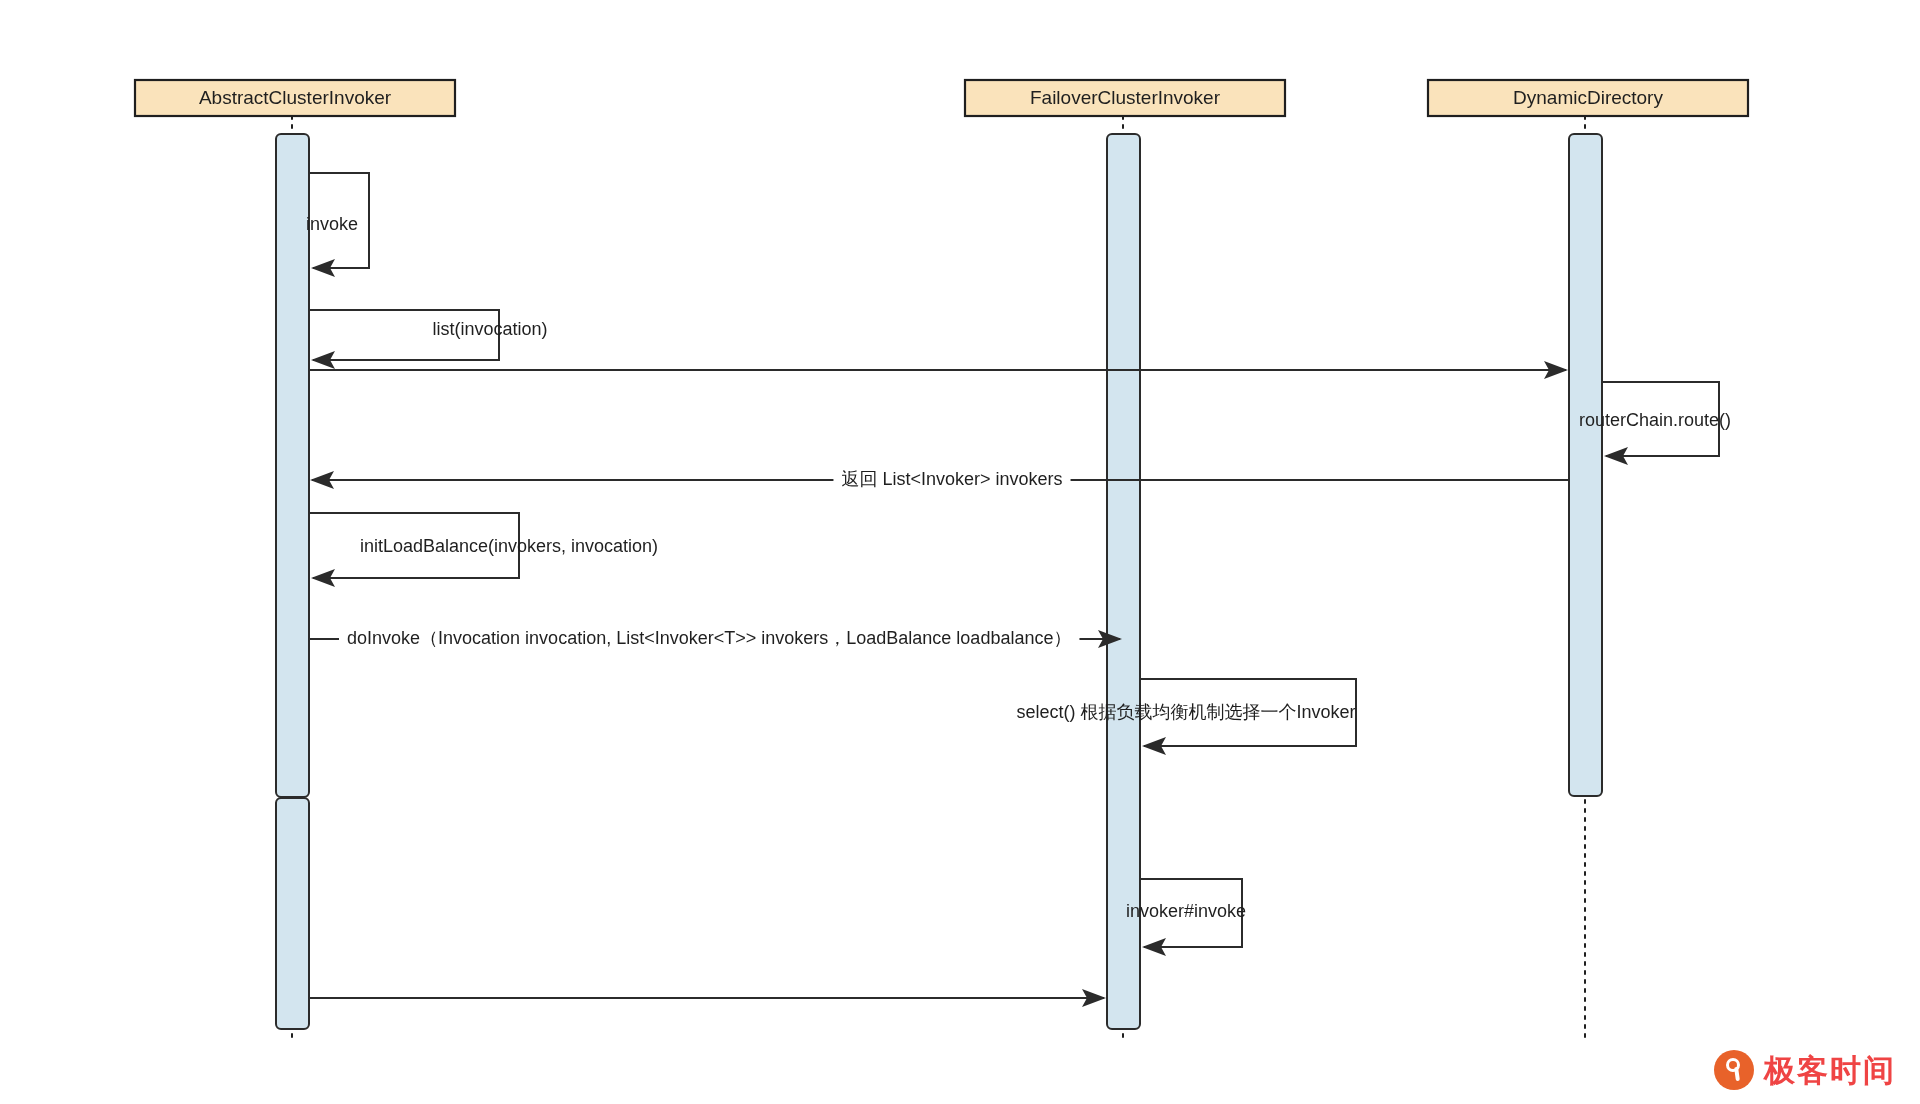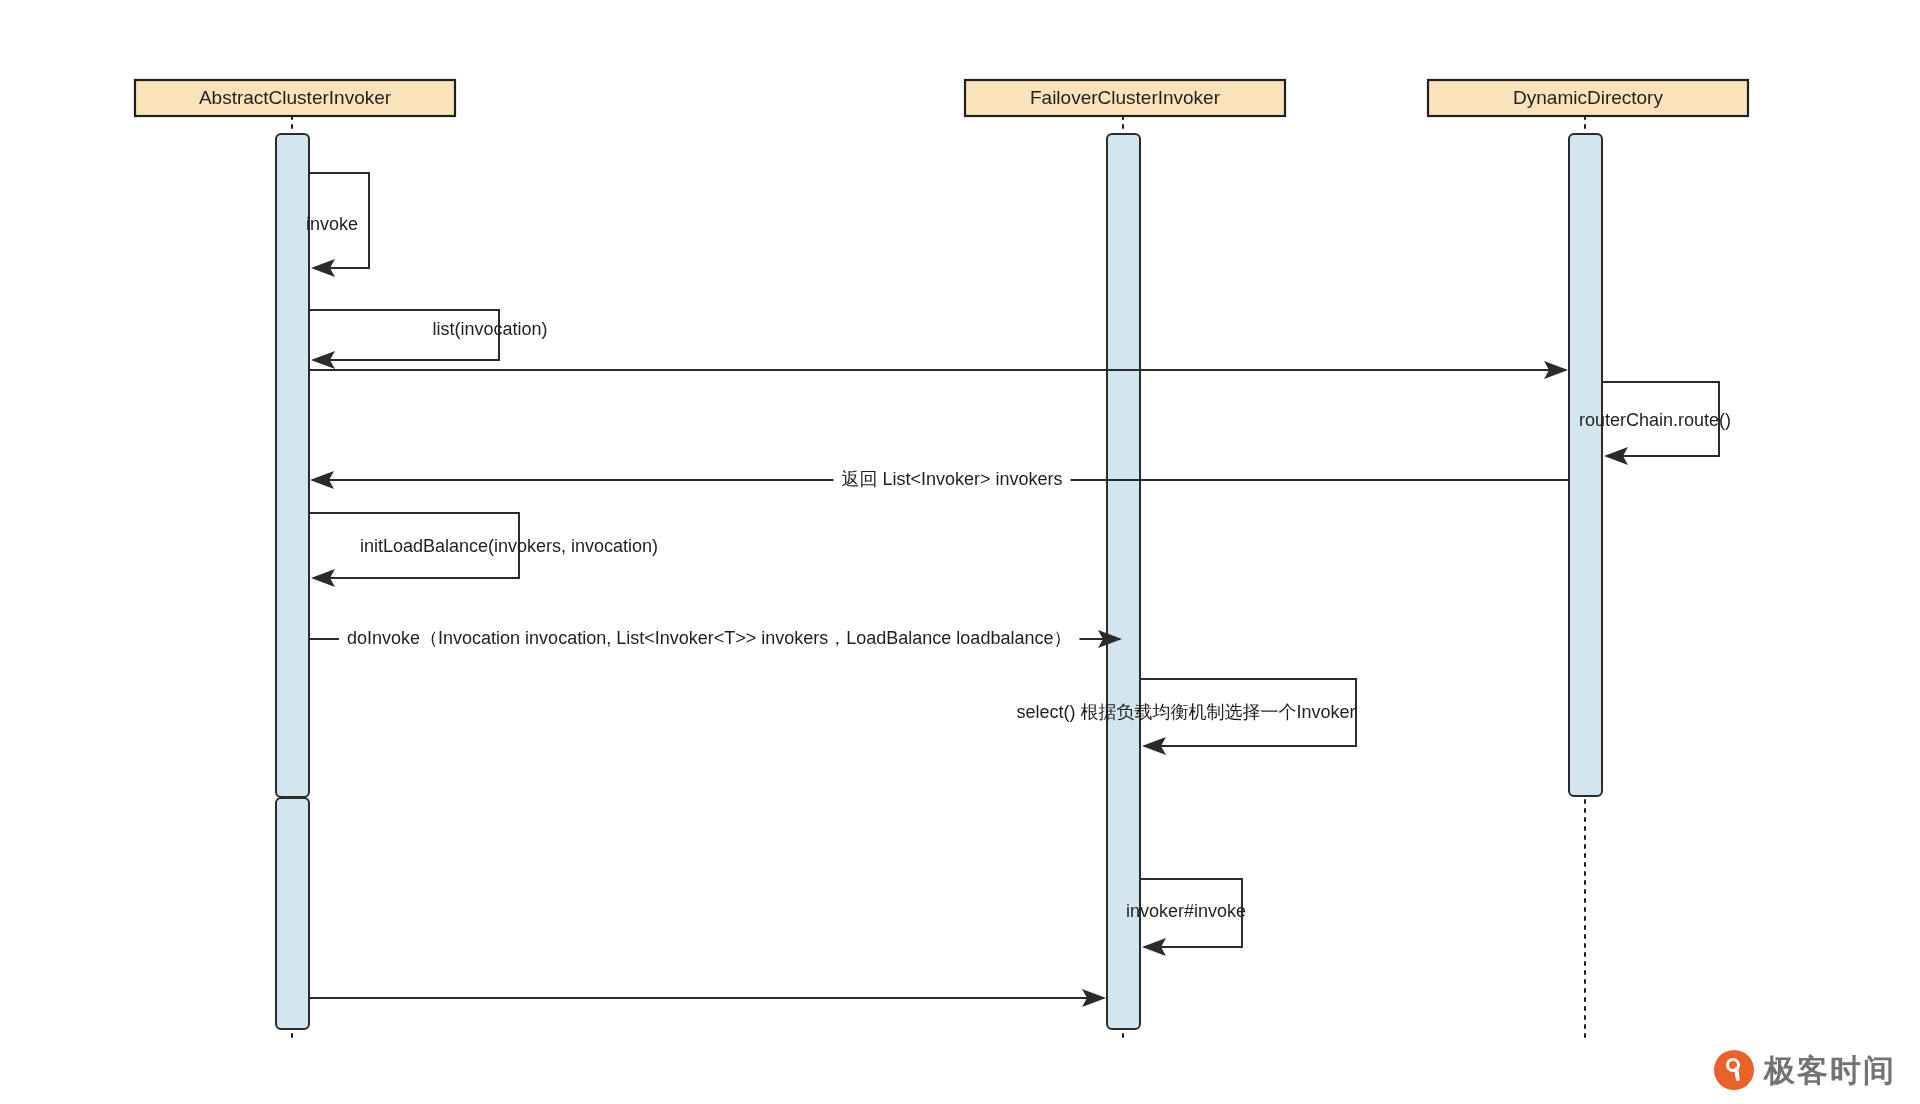--- a/index.html
+++ b/index.html
@@ -104,21 +104,21 @@
     height: 14px;
     background: #ffffff;
     border-radius: 2px;
     transform: rotate(-8deg);
   }
   #watermark .wm-text {
     font-family: "DejaVu Sans", "Liberation Sans", sans-serif;
     font-size: 31px;
     font-weight: 700;
     letter-spacing: 2px;
-    color: #737373;
+    color: #ef4444;
     line-height: 1;
   }
 </style>
 </head>
 <body>
 
 <div id="diagram-root">
   <svg id="seq-svg" viewBox="0 0 1920 1104">
     <defs>
       <marker id="arrow-solid" viewBox="0 0 12 10" refX="11" refY="5" markerWidth="12" markerHeight="10" orient="auto-start-reverse">

